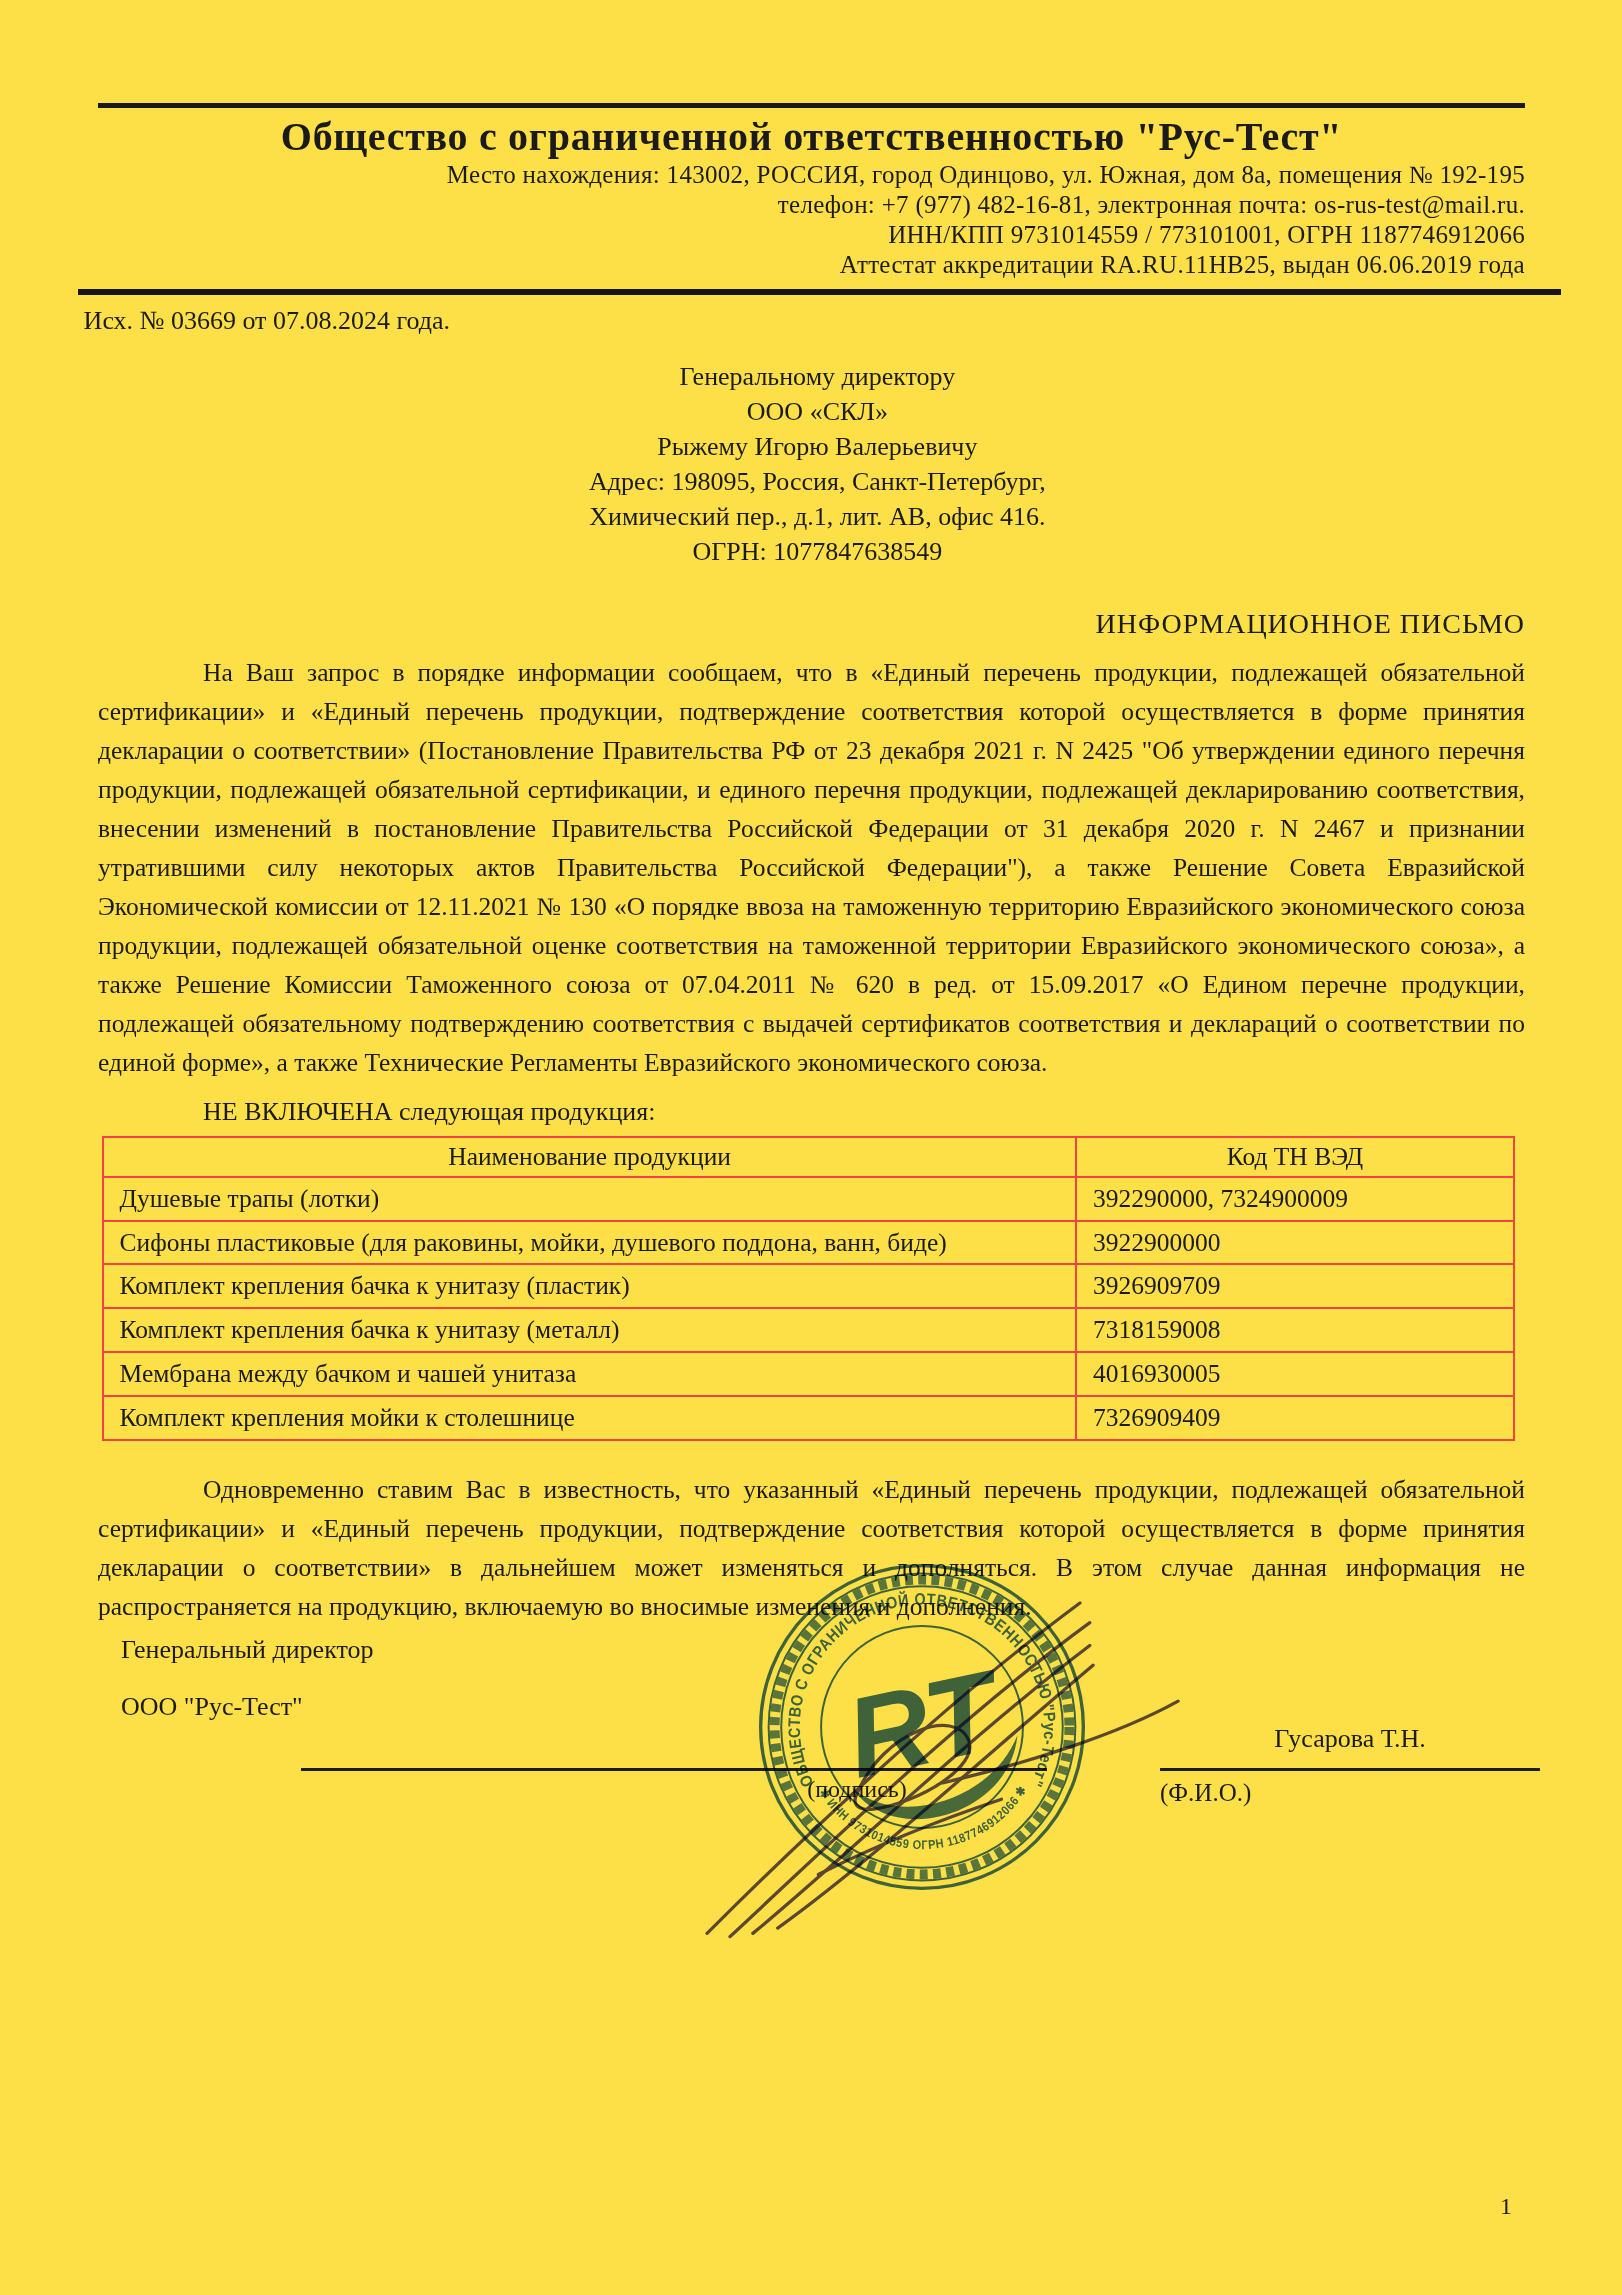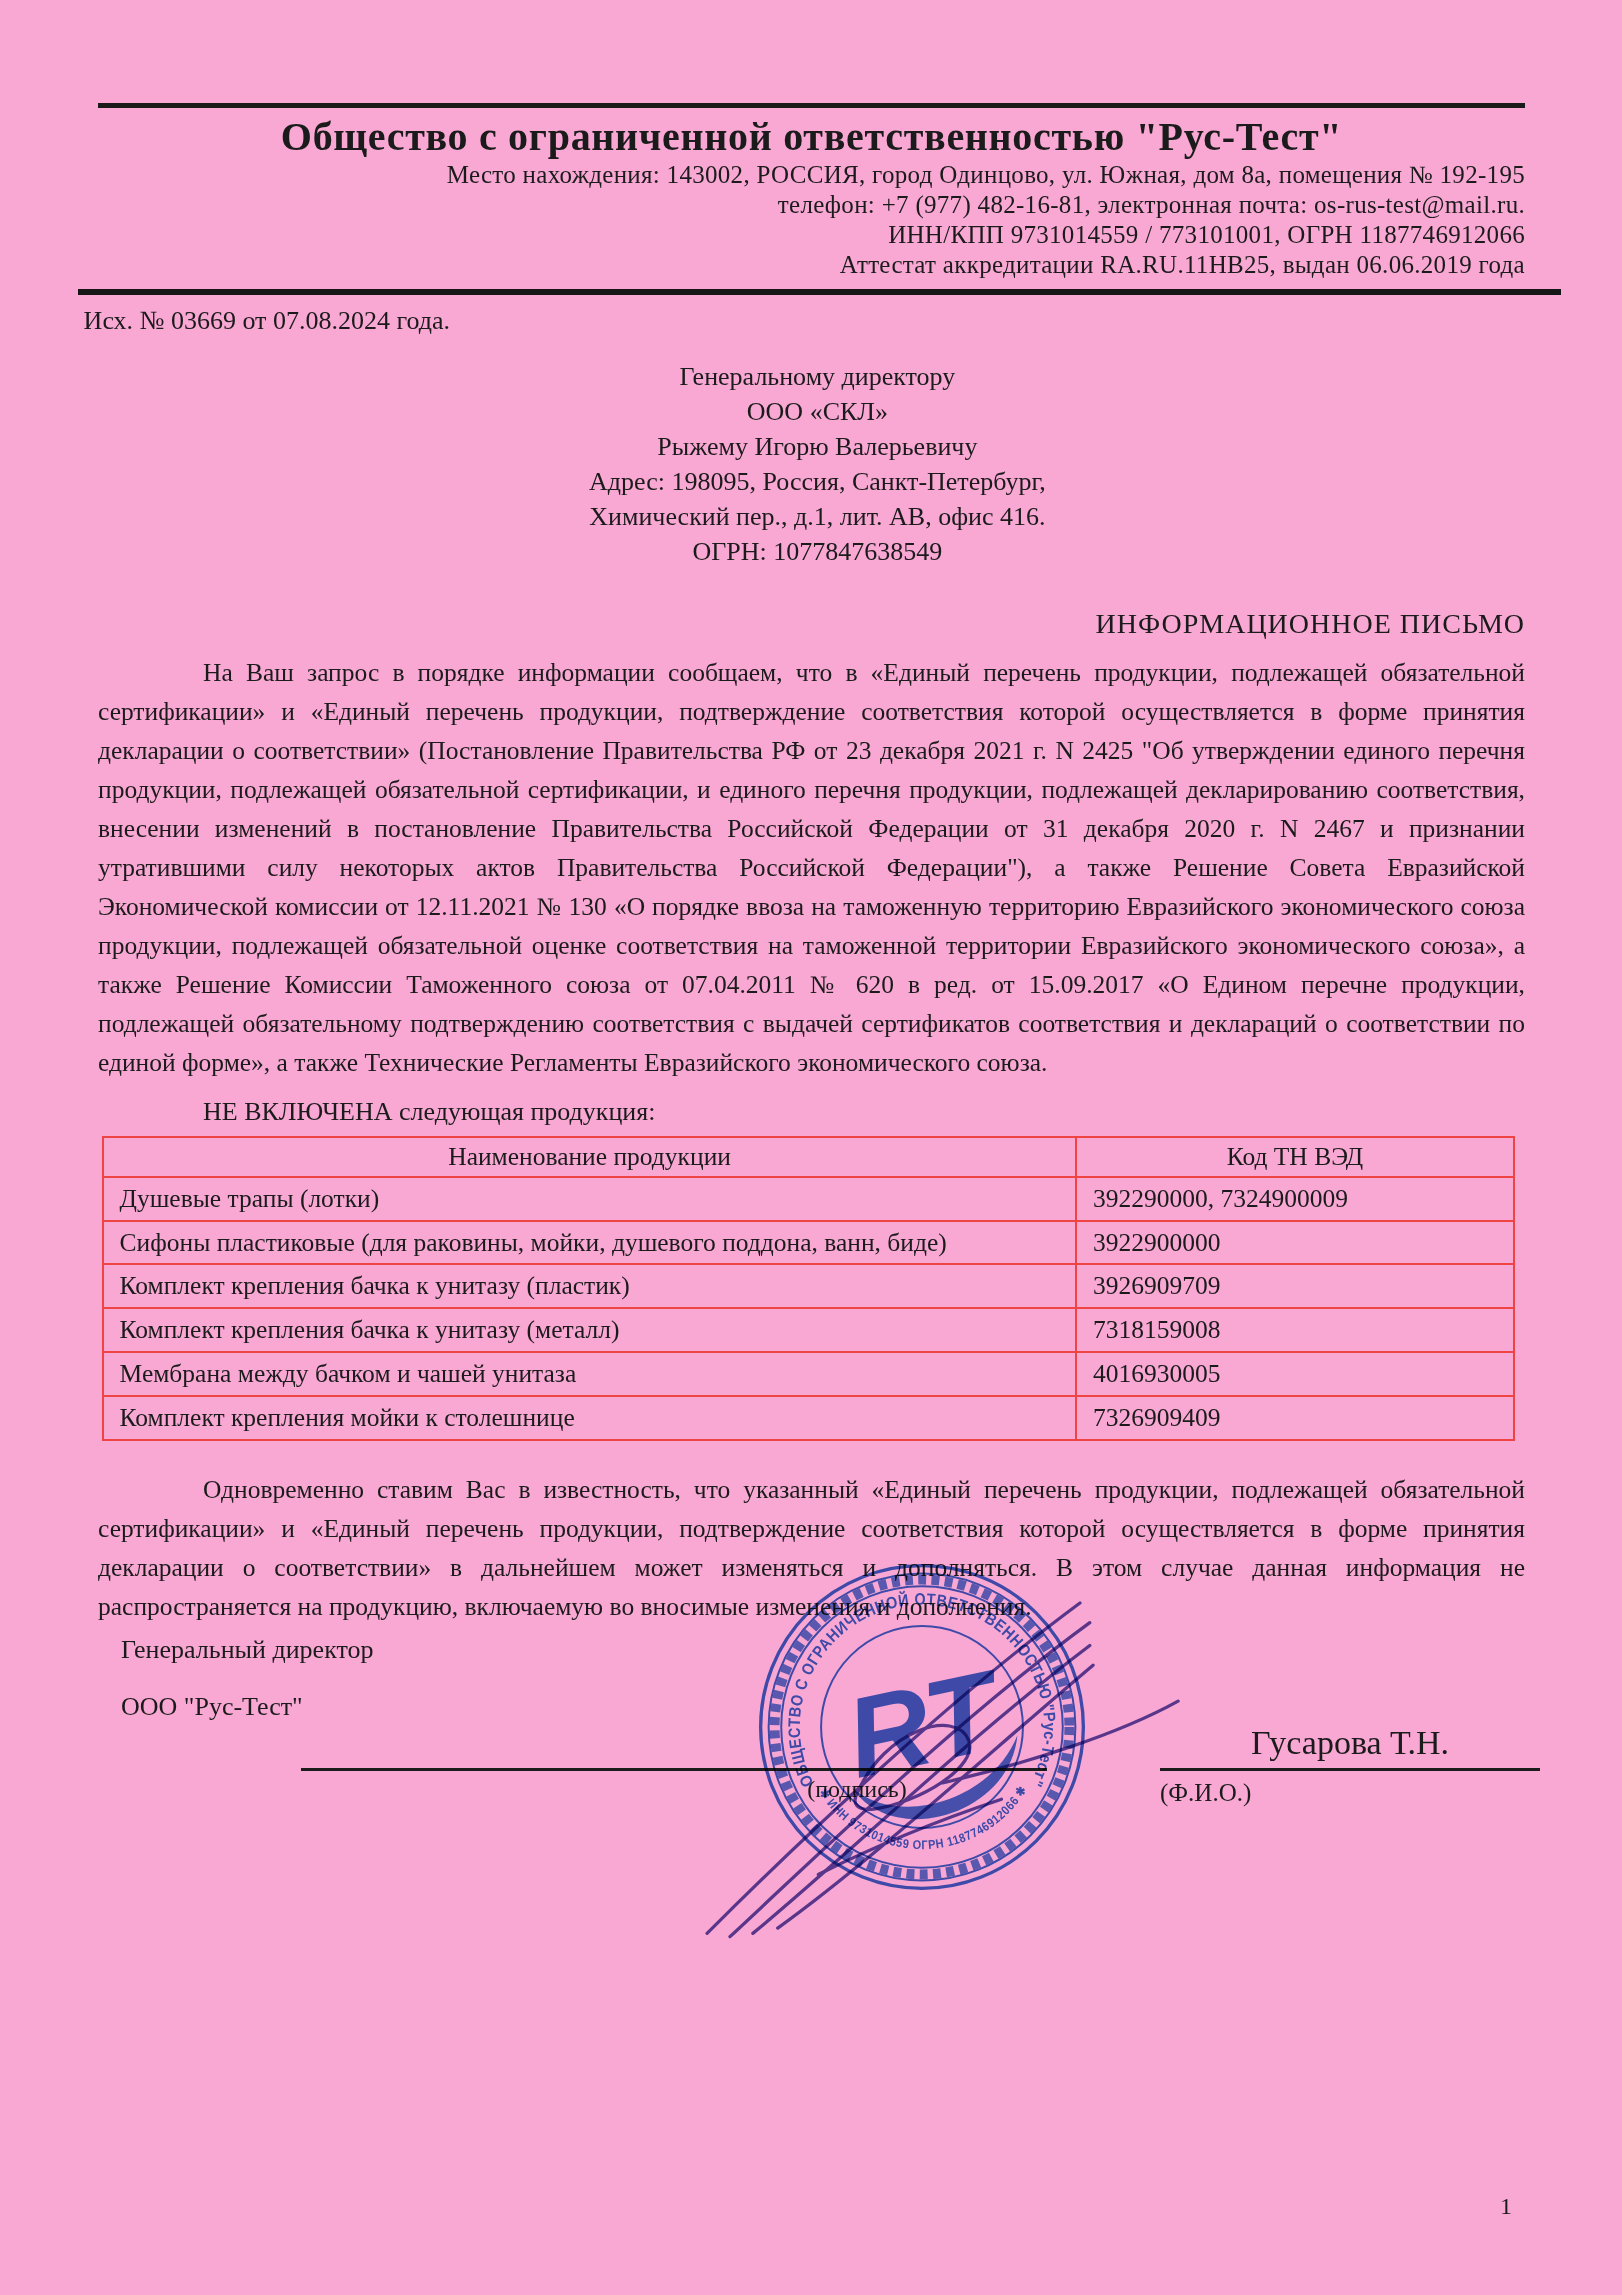--- a/index.html
+++ b/index.html
@@ -3,21 +3,21 @@
 <meta charset="utf-8">
 <style>
   * { margin:0; padding:0; box-sizing:border-box; }
   html, body { width:1623px; height:2295px; }
   body { background:#dededb; }
 
   .page {
     position:relative;
     width:1623px; height:2295px;
     background:linear-gradient(180deg,#ececе9 0,#f6f6f3 18.3px,#f7f7f4 50%,#f5f5f2 100%);
-    background-color:#f9a8d4;
+    background-color:#fde047;
     color:#1b1b1b;
     font-family:"Liberation Serif", serif;
     overflow:hidden;
   }
   .content { padding:0 98px; }
 
   .rule-top { height:4.6px; background:#1a1a1a; margin-top:103px; }
   .rule-bottom { height:5.9px; background:#161616; margin:9.2px -36px 0 -19.6px; }
 
   .org-title { text-align:center; font-weight:bold; font-size:40px; letter-spacing:0.7px; margin-top:6.5px; line-height:46px; }
@@ -40,21 +40,21 @@
   .products .col-code { width:31%; }
 
   .para2 { margin-top:29px; }
 
   .abs { position:absolute; }
   .sig-role1 { left:121px; top:1635px; font-size:26px; }
   .sig-role2 { left:121px; top:1692px; font-size:26px; }
   .sign-line-left  { left:301px;  top:1768px; width:746px; height:2.6px; background:#1c1c1c; }
   .sign-line-right { left:1160px; top:1768px; width:380px;  height:2.6px; background:#1c1c1c; }
   .sign-caption { left:759px; top:1776px; width:196px; text-align:center; font-size:24px; }
-  .fio-name    { left:1160px; top:1724px; width:380px; text-align:center; font-size:34px; }
+  .fio-name    { left:1160px; top:1724px; width:380px; text-align:center; font-size:26px; }
   .fio-caption { left:1160px; top:1779px; width:380px; font-size:25px; }
 
   .stamp {
     left:756px; top:1561px; width:332px; height:332px;
     color:#2e63c6;
     mix-blend-mode:multiply; opacity:.92;
     filter:blur(0.3px);
   }
   .stamp text { fill:currentColor; font-family:"Liberation Sans", sans-serif; }
 

